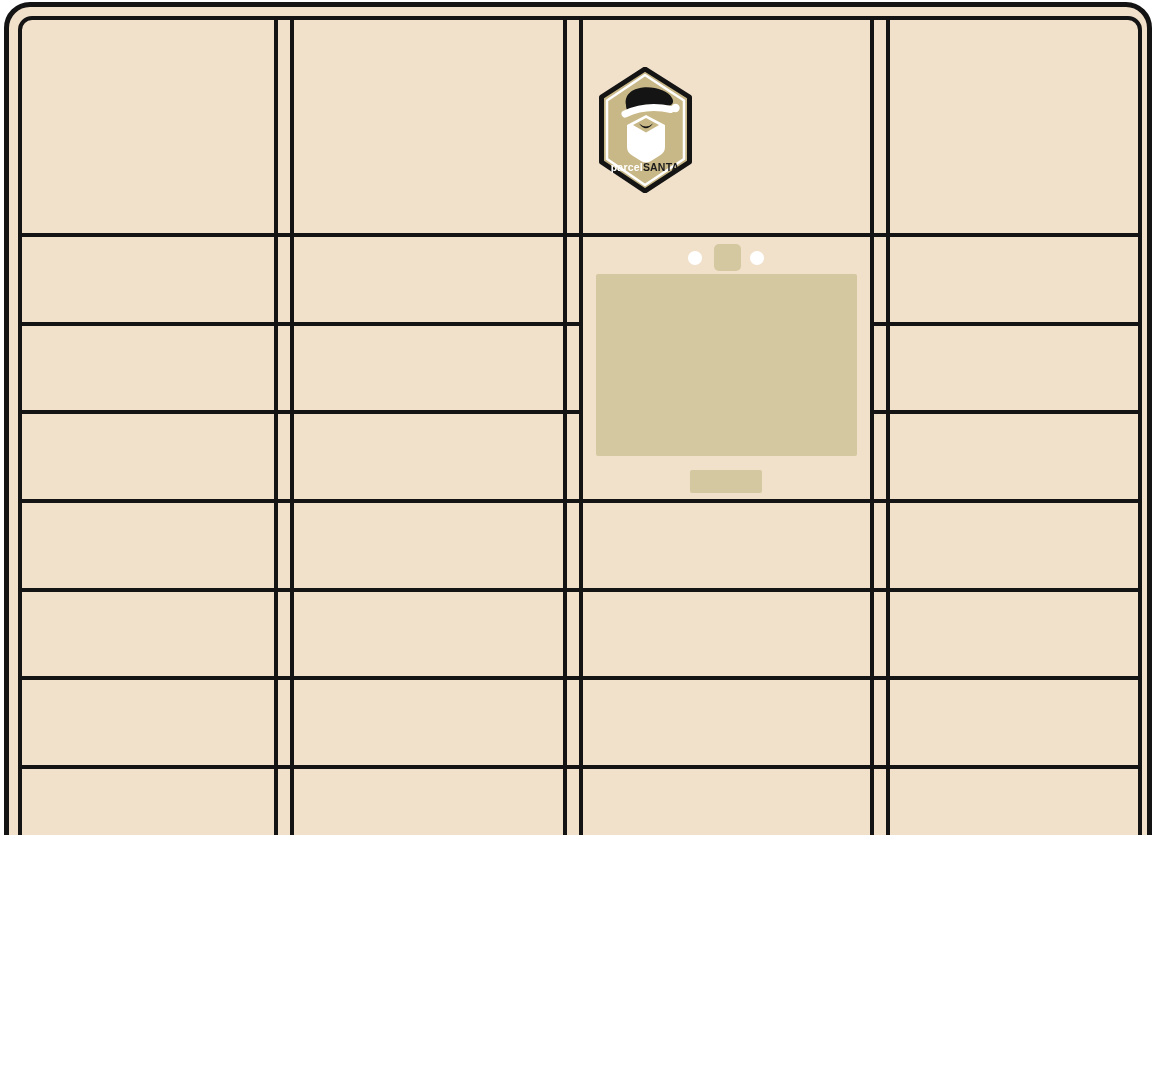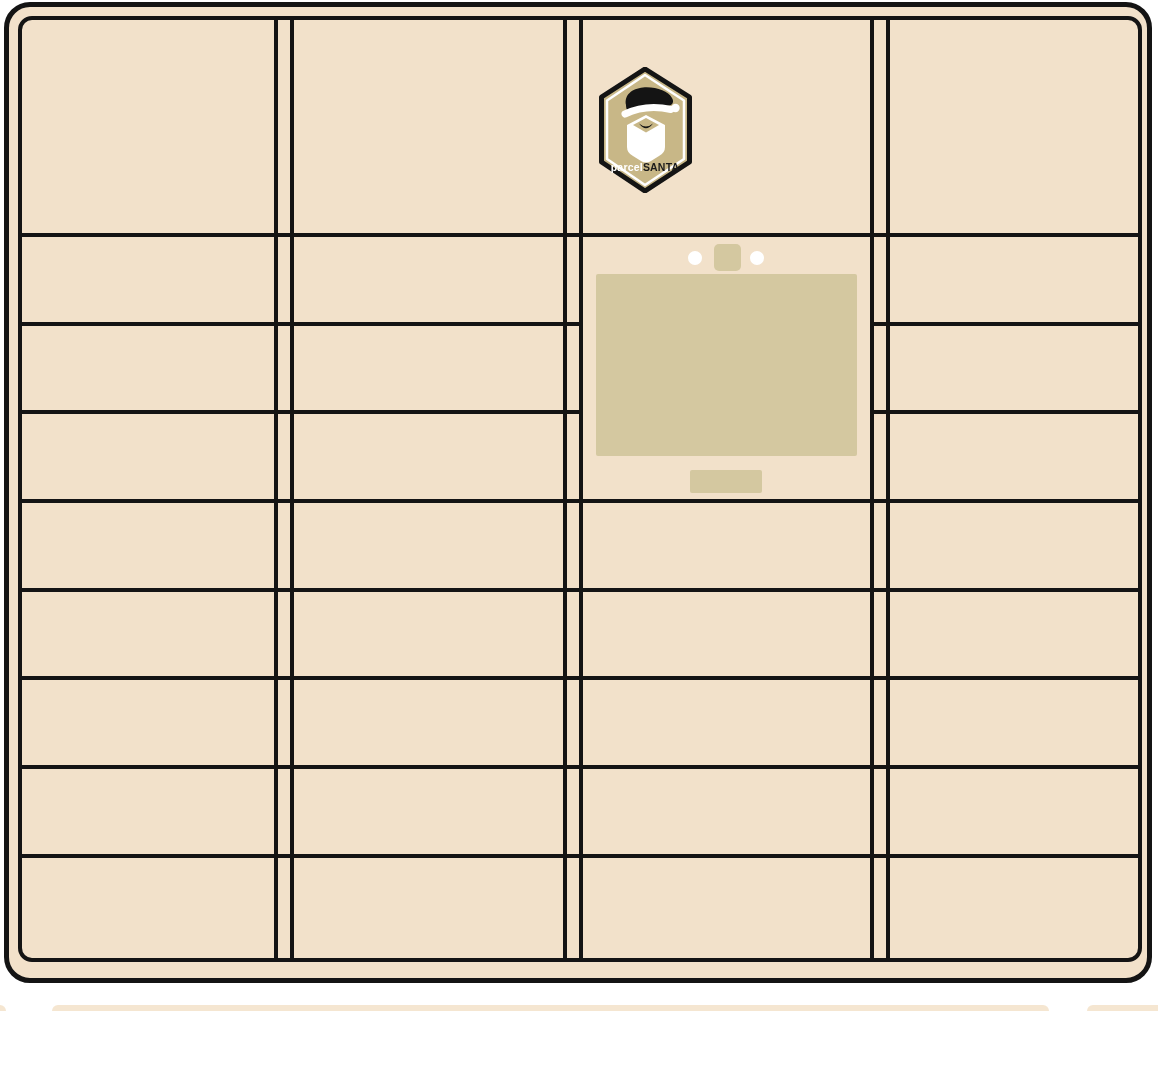--- a/index.html
+++ b/index.html
@@ -1,17 +1,17 @@
 <!DOCTYPE html>
 <html style="--background: #ffffff; --cabinet-fill: #f2e1ca; --outline: #141414; --screen-fill: #d4c8a0; --badge-fill: #c8b787; --accent-white: #ffffff; --ground-bar-fill: #f5e6d1;"><head>
 <meta charset="utf-8">
 <style>
   html,body { margin:0; padding:0; background:#ffffff; }
   #stage {
-    position:relative; width:1158px; height:1011px;
+    position:relative; width:1158px; height:835px;
     background:var(--background,#fff); overflow:hidden;
     font-family:"Liberation Sans", sans-serif;
   }
   .abs { position:absolute; }
   .outer-frame {
     left:4px; top:2px; width:1138px; height:971px;
     background:var(--cabinet-fill); border:5px solid var(--outline);
     border-radius:26px;
   }
   .inner-frame {

